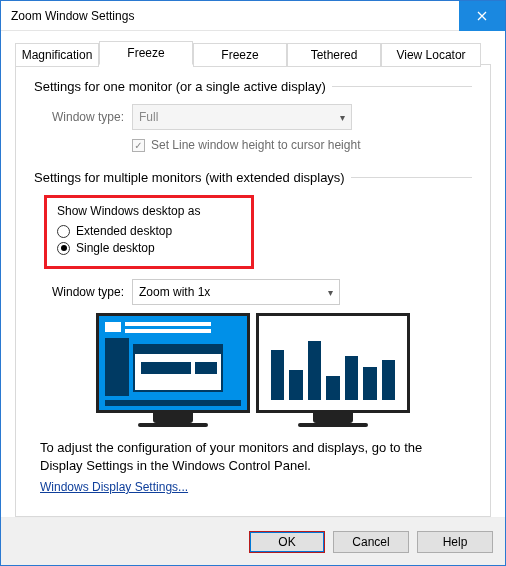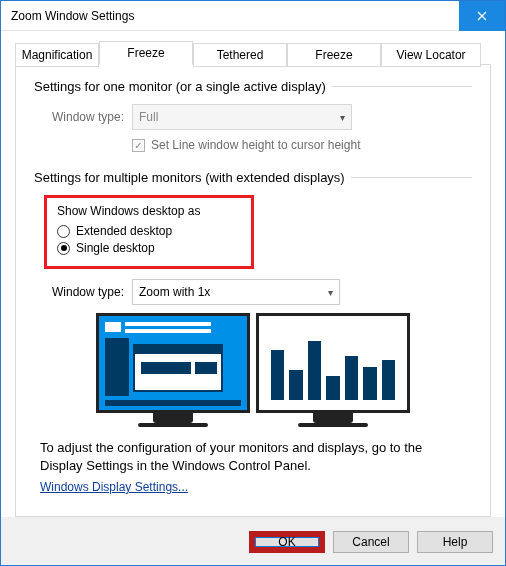--- a/index.html
+++ b/index.html
@@ -167,21 +167,21 @@
     min-width: 74px;
     padding: 0 14px;
     border: 1px solid #adadad;
     background: #e1e1e1;
     font-size: 12px;
     display: inline-flex;
     align-items: center;
     justify-content: center;
   }
   .btn.default {
-    border: 6px solid #b91c1c;
+    border: 1px solid #b91c1c;
     box-shadow: inset 0 0 0 1px #0078d7;
   }
   .mmo-wrap { text-align:center; margin: 6px 0 12px 0; }
   .monitors {
     display: flex;
     justify-content: center;
     gap: 6px;
     margin-bottom: 12px;
   }
   .monitor {
@@ -249,22 +249,22 @@
       <svg viewBox="0 0 10 10">
           <path d="M1 1 L9 9 M9 1 L1 9" stroke="#fff" stroke-width="1.3"></path>
         </svg>
     </div>
   </div>
 
   <div class="content">
     <div class="tabs">
       <div class="tab" style="width:84px"><span>Magnification</span></div>
       <div class="tab active" style="width:94px"><span>Freeze</span></div>
+      <div class="tab" style="width:94px"><span>Freeze</span></div>
       <div class="tab" style="width:94px"><span>Tethered</span></div>
-      <div class="tab" style="width:94px"><span>Freeze</span></div>
       <div class="tab" style="width:100px"><span>View Locator</span></div>
     </div>
 
     <div class="tab-panel">
 
       
       <div class="section-header">
         <span class="section-label">Settings for one monitor (or a single active display)</span>
         <div class="section-line"></div>
       </div>

